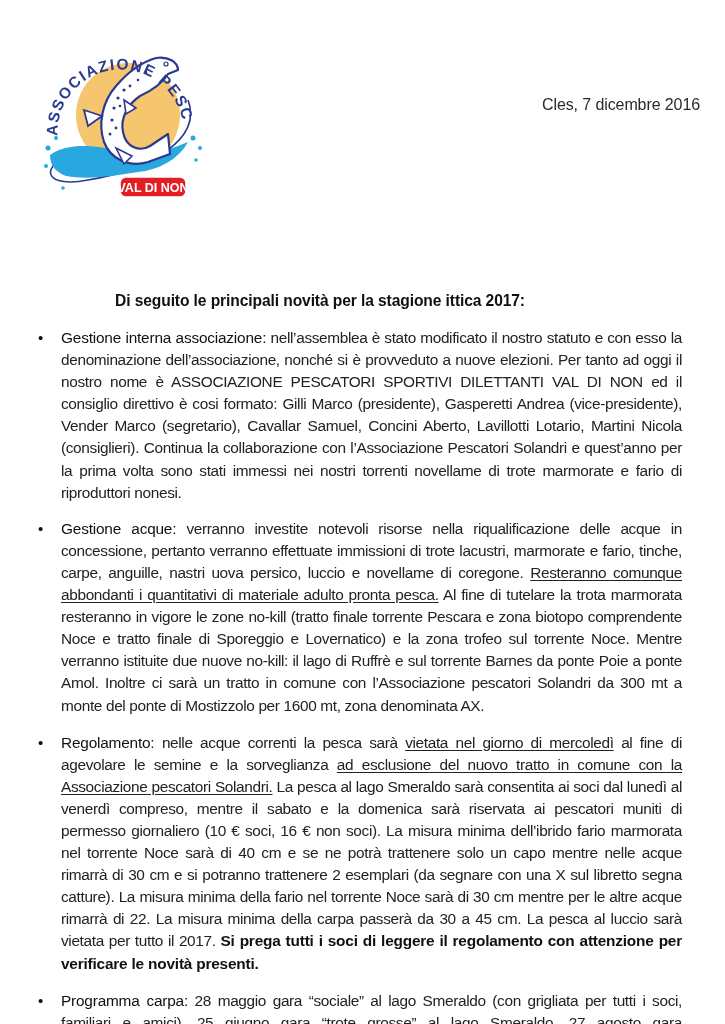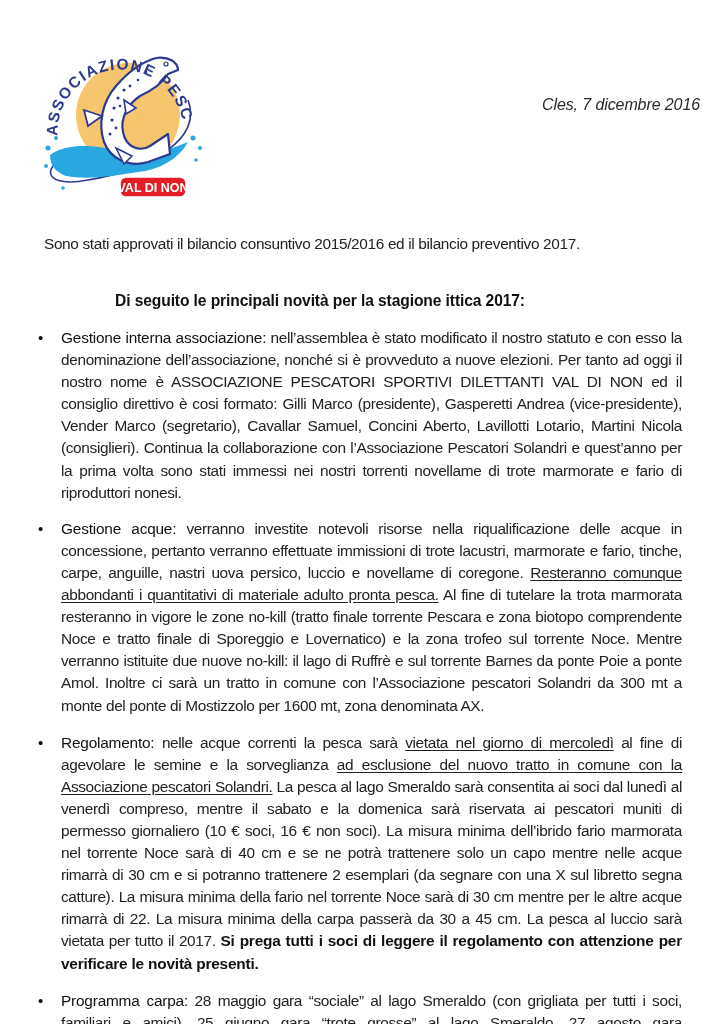--- a/index.html
+++ b/index.html
@@ -22,21 +22,20 @@
       width: 180px;
       height: 175px;
     }
     .date {
       position: absolute;
       right: 25px;
       top: 96px;
       font-size: 16px;
       color: #2a2a2a;
       letter-spacing: -0.1px;
-      font-style: italic;
     }
     .intro {
       position: absolute;
       left: 44px;
       top: 233px;
       width: 650px;
       font-size: 15.4px;
       line-height: 22px;
       letter-spacing: -0.35px;
       color: #222;
@@ -138,21 +137,20 @@
     </text>
 
     <rect x="92" y="147" width="66" height="20" rx="6" fill="#e21d24" stroke="#ffffff" stroke-width="1.5"></rect>
     <text x="125" y="162" text-anchor="middle" font-family="Liberation Sans, sans-serif" font-size="12.5" font-weight="bold" fill="#ffffff">VAL DI NON</text>
   </svg>
 </div>
 
 <div class="date">Cles, 7 dicembre 2016</div>
 
 <div class="intro">
-  <p>Sono stati approvati il bilancio consuntivo 2015/2016 ed il bilancio preventivo 2017.</p>
 </div>
 
 <div class="subtitle">Di seguito le principali novità per la stagione ittica 2017:</div>
 
 <ul class="sections">
   <li class="section" id="sec-1">
     <span class="bullet">•</span>
     <span class="lbl">Gestione interna associazione:</span><span class="body"><span>  nell’assemblea è stato modificato il nostro statuto e con esso la denominazione dell’associazione, nonché si è provveduto a nuove elezioni. Per tanto ad oggi il nostro nome è ASSOCIAZIONE PESCATORI SPORTIVI DILETTANTI VAL DI NON ed il consiglio direttivo è cosi formato: Gilli Marco (presidente), Gasperetti Andrea (vice-presidente), Vender Marco (segretario), Cavallar Samuel, Concini Aberto, Lavillotti Lotario, Martini Nicola (consiglieri). Continua la collaborazione con l’Associazione Pescatori Solandri e quest’anno per la prima volta sono stati immessi nei nostri torrenti novellame di trote marmorate e fario di riproduttori nonesi.</span></span>
   </li>
   <li class="section" id="sec-2">

